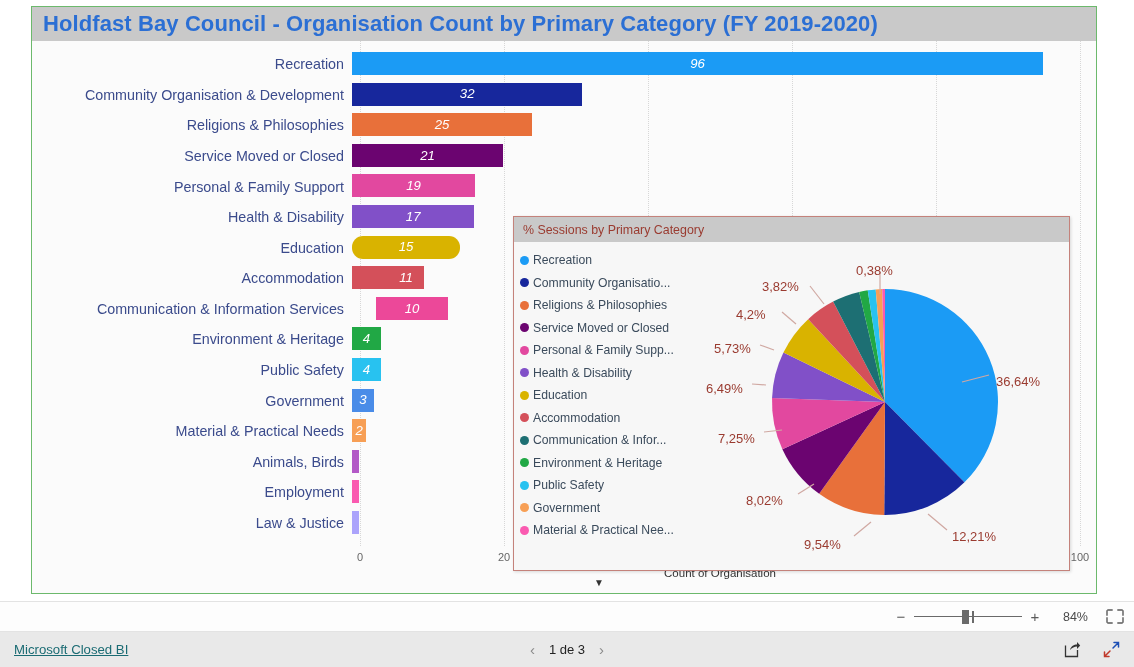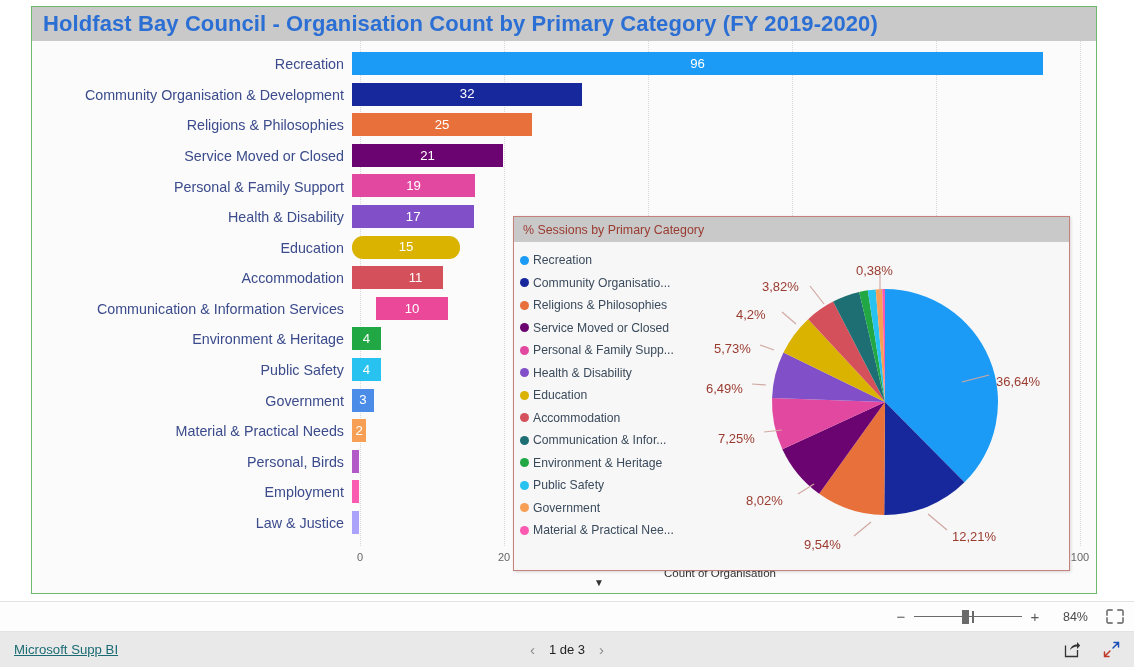--- a/index.html
+++ b/index.html
@@ -54,21 +54,21 @@
   }
   .bar-label {
     width: 320px;
     text-align: right;
     padding-right: 8px;
     font-size: 14.3px;
     color: #3b4b8c;
     white-space: nowrap;
     line-height: 1;
   }
-  .bar-track { position: relative; flex: 1; height: 30.6px; }
+  .bar-track { position: relative; flex: 1; height: 30.6px; font-style: italic; }
   .bar-fill {
     position: absolute; left: 0; top: 3px;
     height: 23px;
     display: flex; align-items: center; justify-content: center;
   }
   .bar-value {
     color: #ffffff;
     font-size: 13.2px;
     line-height: 1;
     white-space: nowrap;
@@ -308,21 +308,21 @@
               <div class="bar-label">Education</div>
               <div class="bar-track">
                 <div class="bar-fill" style="width: 108px; background: rgb(217, 179, 0); border-radius: 11px;">
                   <span class="bar-value">15</span>
                 </div>
               </div>
             </div>
             <div class="bar-row">
               <div class="bar-label">Accommodation</div>
               <div class="bar-track">
-                <div class="bar-fill" style="width: 91px; background: rgb(212, 80, 90); padding-left: 36px;">
+                <div class="bar-fill" style="width: 72px; background: rgb(212, 80, 90); padding-left: 36px;">
                   <span class="bar-value">11</span>
                 </div>
               </div>
             </div>
             <div class="bar-row">
               <div class="bar-label">Communication &amp; Information Services</div>
               <div class="bar-track">
                 <div class="bar-fill" style="width: 72px; background: #ec4899; margin-left: 24px;">
                   <span class="bar-value">10</span>
                 </div>
@@ -354,21 +354,21 @@
             </div>
             <div class="bar-row">
               <div class="bar-label">Material &amp; Practical Needs</div>
               <div class="bar-track">
                 <div class="bar-fill" style="width: 14.4px; background: rgb(247, 159, 85);">
                   <span class="bar-value">2</span>
                 </div>
               </div>
             </div>
             <div class="bar-row">
-              <div class="bar-label">Personal, Birds</div>
+              <div class="bar-label">Animals, Birds</div>
               <div class="bar-track">
                 <div class="bar-fill" style="width: 7.2px; background: rgb(179, 89, 199);"></div>
               </div>
             </div>
             <div class="bar-row">
               <div class="bar-label">Employment</div>
               <div class="bar-track">
                 <div class="bar-fill" style="width: 7.2px; background: rgb(250, 90, 176);"></div>
               </div>
             </div>
@@ -505,21 +505,21 @@
     <span class="zoom-plus">+</span>
     <span class="zoom-pct">84%</span>
     <span class="fit-icon">
       <svg width="18" height="15" viewBox="0 0 18 15">
         <path d="M2 1 H6 M1 2 V6 M16 1 H12 M17 2 V6 M2 14 H6 M1 13 V9 M16 14 H12 M17 13 V9" stroke="#5a5a5a" stroke-width="1.4" fill="none" stroke-linecap="square"></path>
       </svg>
     </span>
   </div>
 
   <div class="footer">
-    <a class="pbi-link" href="#">Microsoft Supp BI</a>
+    <a class="pbi-link" href="#">Microsoft Closed BI</a>
 
     <div class="pager">
       <span class="pager-arrow">‹</span>
       <span class="pager-label">1 de 3</span>
       <span class="pager-arrow">›</span>
     </div>
 
     <div class="footer-icons">
       <span class="f-icon">
         <svg width="17" height="17" viewBox="0 0 17 17">

